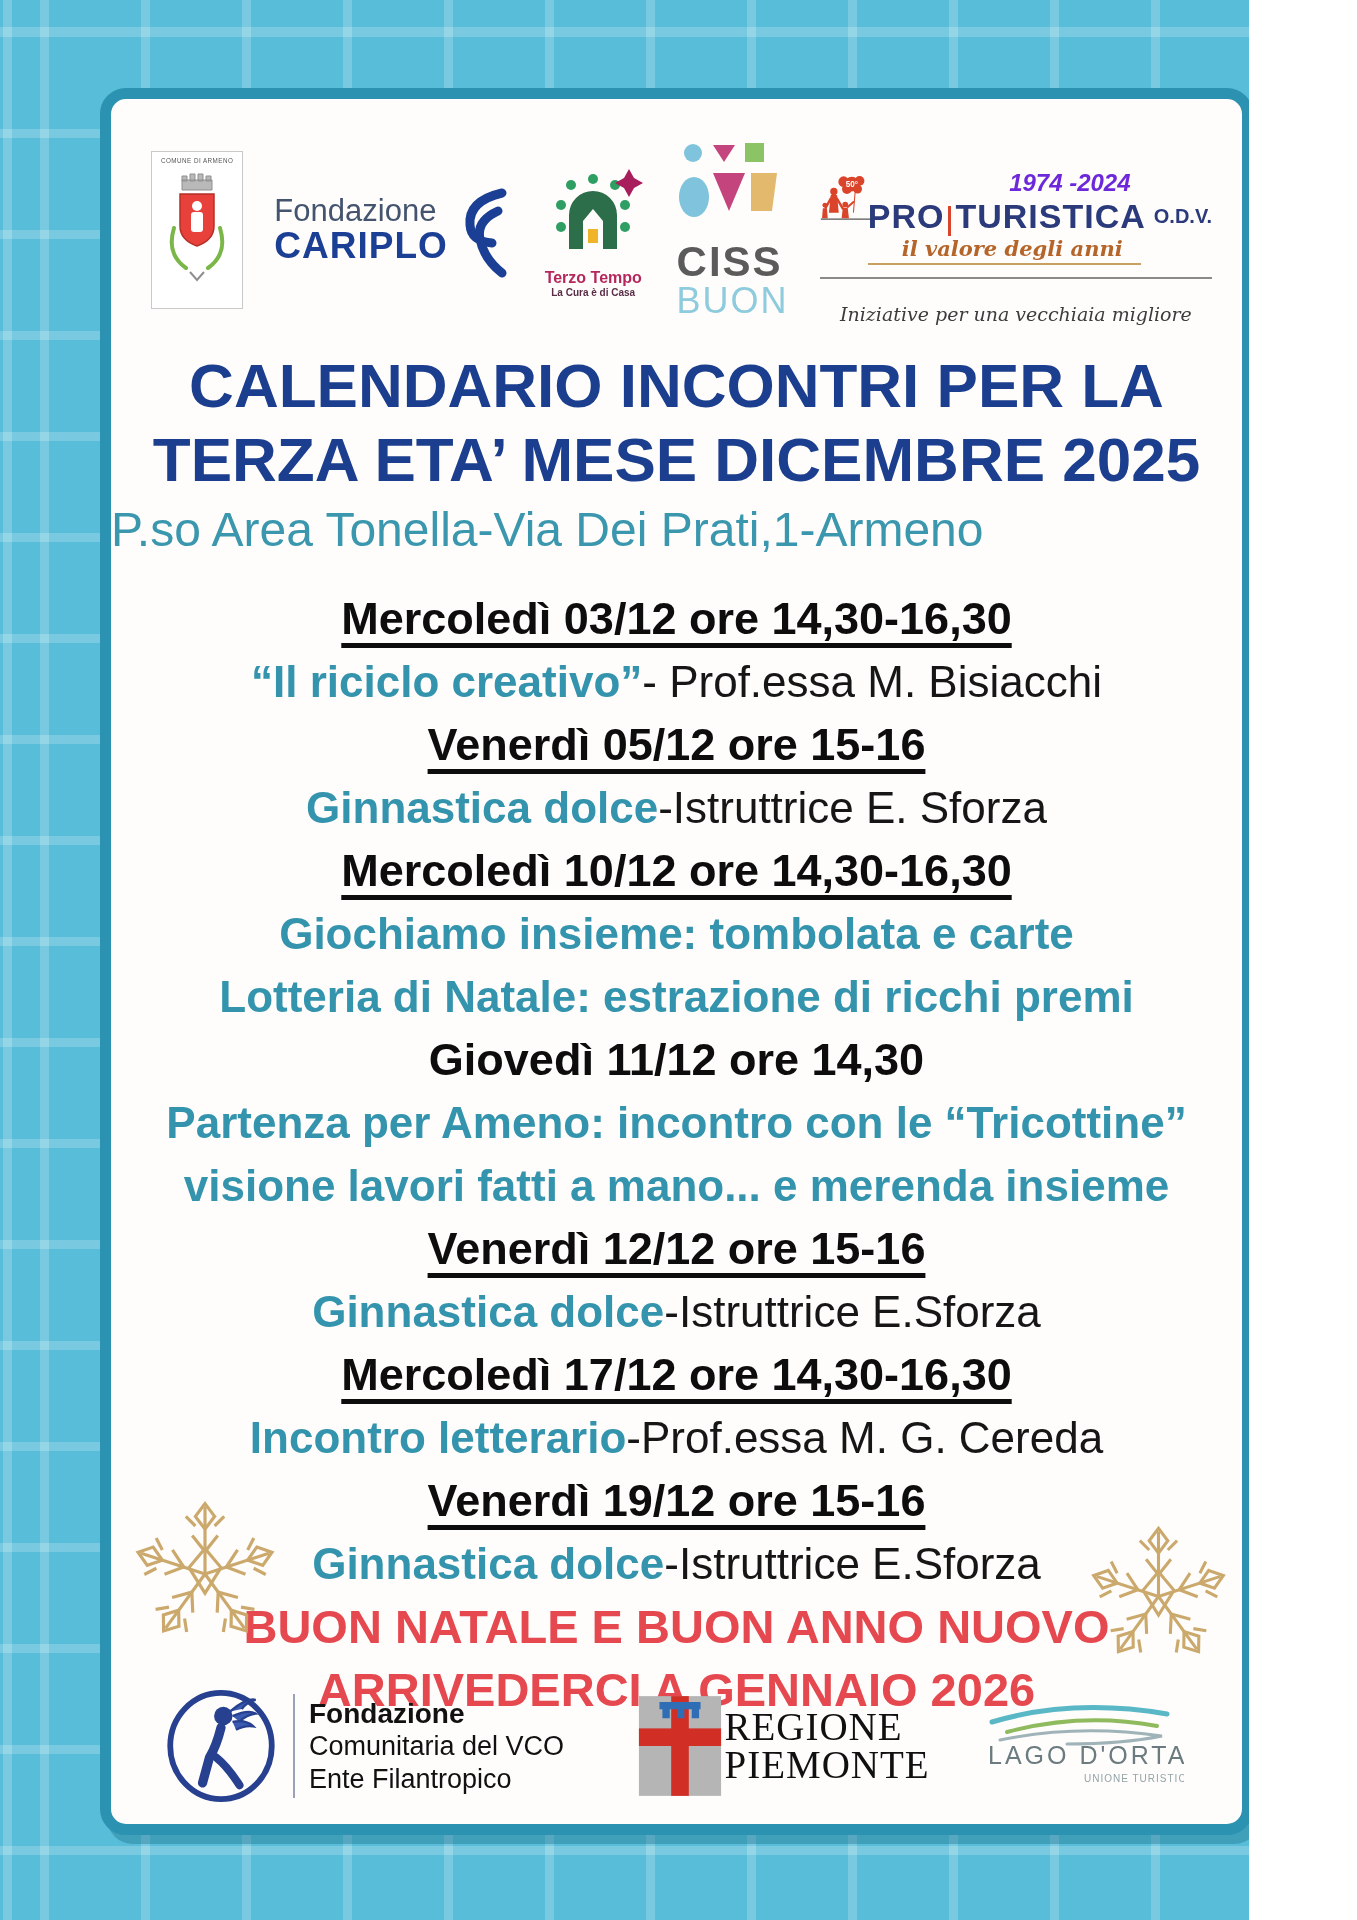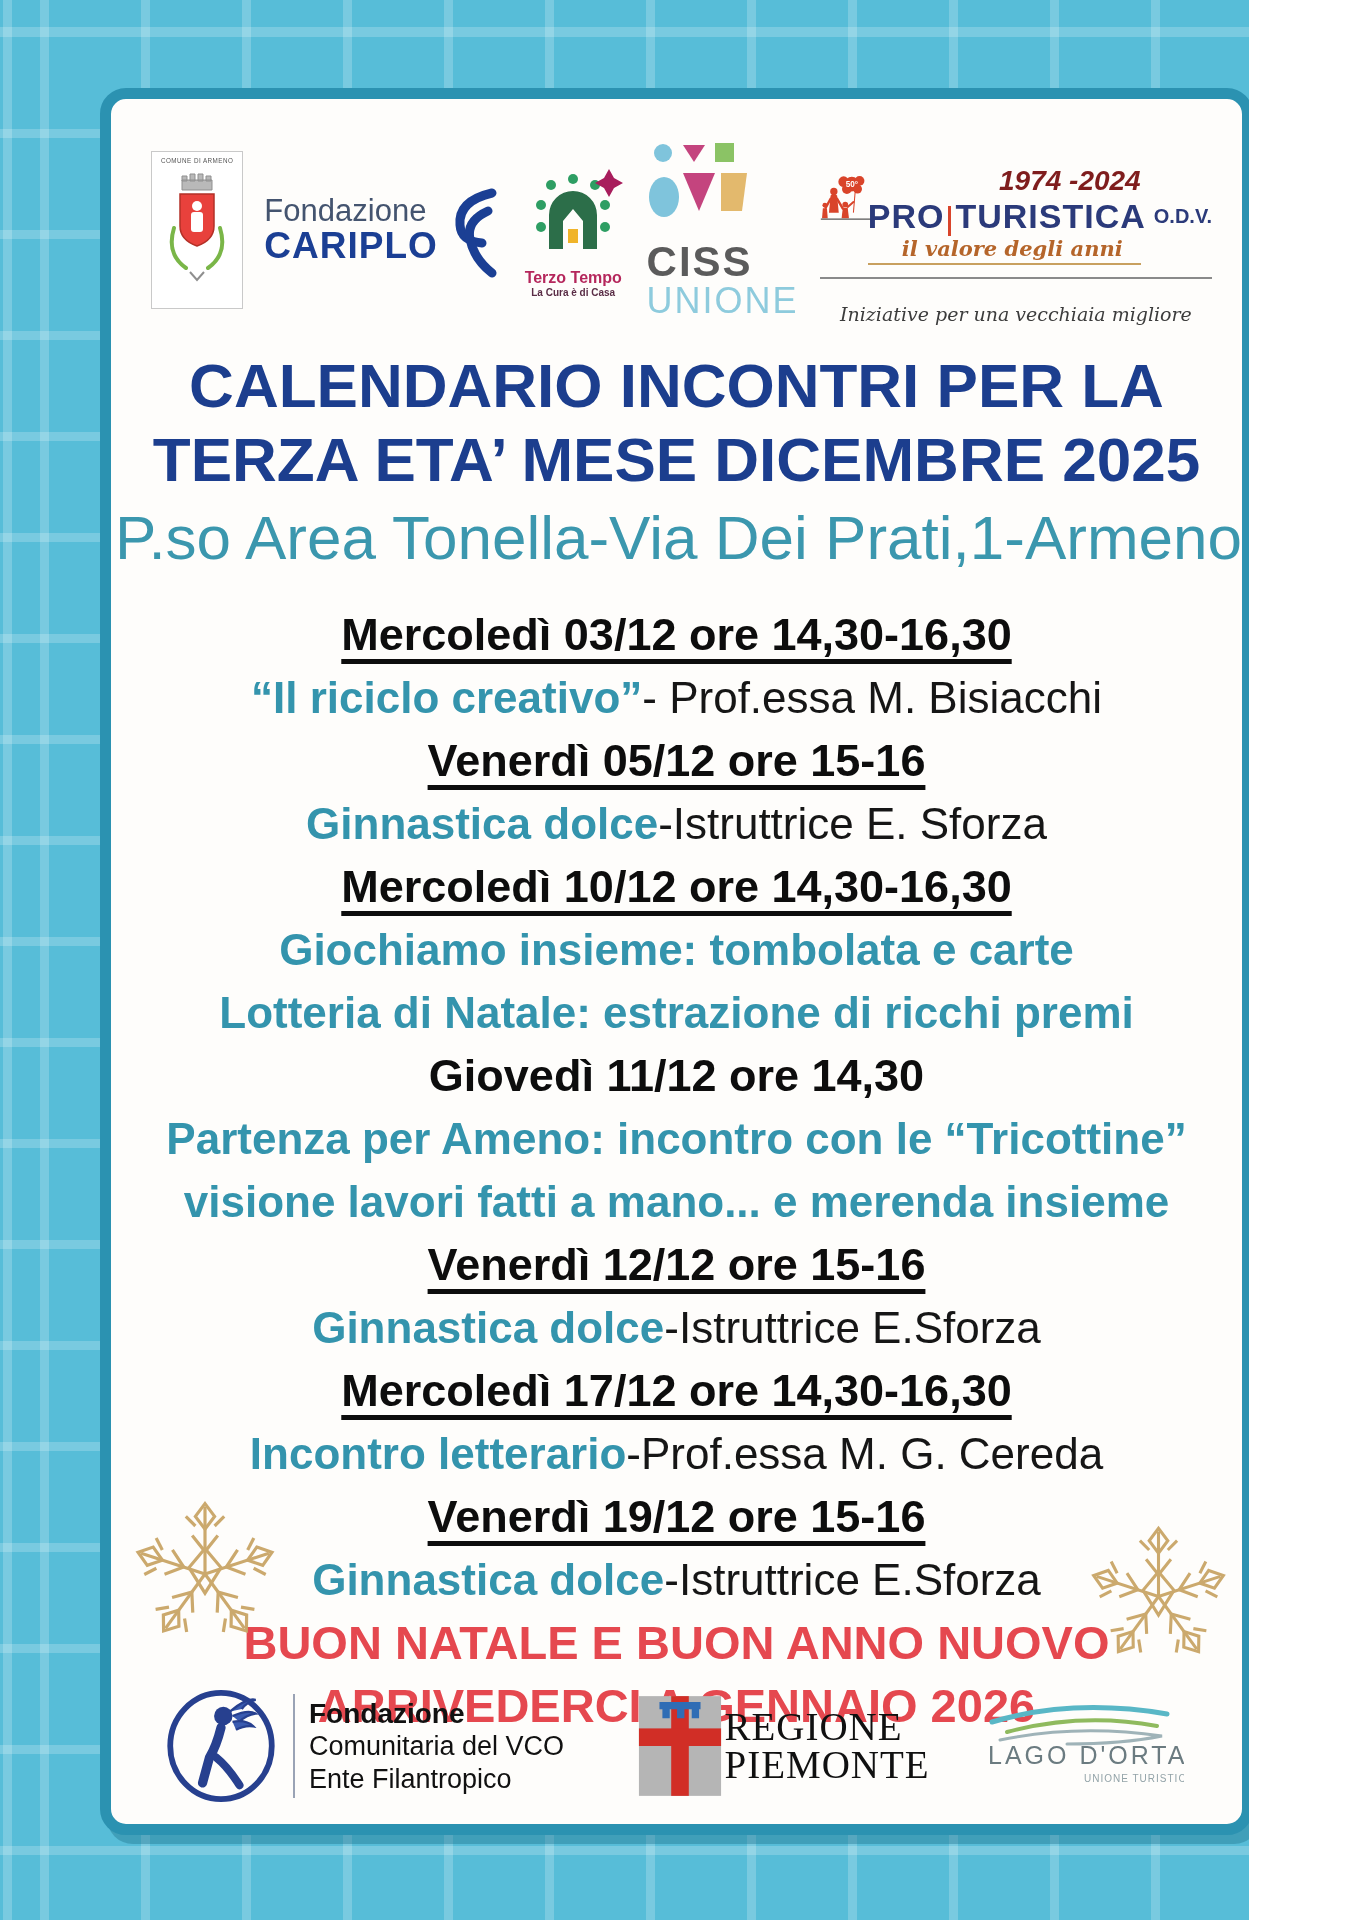--- a/index.html
+++ b/index.html
@@ -47,34 +47,34 @@
   .terzo-l1{font-size:16px;font-weight:700;color:#b5275c;margin-top:2px;}
   .terzo-l2{font-size:10px;color:#5a2d46;font-weight:700;}
   
   .ciss{display:flex;flex-direction:column;align-items:flex-start;line-height:1;}
   .ciss-l1{font-size:42px;font-weight:700;color:#5b5b5b;letter-spacing:2px;margin-top:4px;}
   .ciss-l2{font-size:36px;color:#8ecbdd;letter-spacing:2px;}
   
   .prose{display:flex;flex-direction:column;width:392px;}
   .prose-top{display:flex;align-items:flex-end;}
   .prose-text{display:flex;flex-direction:column;align-items:flex-start;margin-left:-6px;}
-  .prose-years{font-size:28px;font-weight:700;font-style:italic;color:#7f1d1d;align-self:center;margin-left:60px;}
+  .prose-years{font-size:24px;font-weight:700;font-style:italic;color:#6d28d9;align-self:center;margin-left:60px;}
   .prose-nameline{display:flex;align-items:center;}
   .prose-name{font-size:34px;font-weight:700;color:#2b3a7a;letter-spacing:1px;}
   .prose-bar{display:inline-block;width:3px;height:30px;background:#d9442a;margin:0 4px;transform:translateY(4px);}
   .prose-odv{font-size:20px;font-weight:700;color:#2b3a7a;margin-left:8px;}
   .prose-motto{font-family:"DejaVu Serif", serif;font-style:italic;font-weight:700;
     font-size:21px;color:#b5652a;border-bottom:2px solid #c8a05f;padding:0 18px 2px 34px;}
   .prose-hr{height:2px;background:#8a8a8a;margin-top:12px;width:100%;}
   .prose-tagline{font-family:"DejaVu Serif", serif;font-style:italic;font-size:19px;color:#3c3c3c;
     text-align:center;margin-top:24px;}
   
   .title{margin-top:16px;text-align:center;color:var(--navy);
     font-size:62px;font-weight:800;line-height:1.2;letter-spacing:0;}
-  .subtitle{margin-top:4px;text-align:right;color:#3b97ae;font-size:62px;font-weight:400;}
+  .subtitle{margin-top:4px;text-align:left;color:#3b97ae;font-size:48px;font-weight:400;}
   
   .events{margin-top:30px;}
   .line{height:63px;line-height:63px;text-align:center;font-size:44px;white-space:nowrap;}
   .line.date span{font-weight:700;color:#0d0d0d;font-size:45px;}
   .line.date.u span{text-decoration:underline;text-decoration-thickness:5px;text-underline-offset:9px;}
   .line .p-teal{color:var(--teal);font-weight:700;}
   .line .p-black{color:var(--ink);font-weight:400;}
   .line.red span{color:var(--red);font-weight:700;font-size:47px;}
   
   .footer-row{position:absolute;left:0;right:0;bottom:14px;height:128px;
@@ -145,21 +145,21 @@
       <div class="ciss">
         <svg width="108" height="96" viewBox="0 0 108 96">
           <circle cx="16" cy="12" r="9" fill="#7fc4dc"></circle>
           <path d="M36 4 h22 l-11 17 z" fill="#c4447e"></path>
           <rect x="68" y="2" width="19" height="19" fill="#8bc365"></rect>
           <ellipse cx="17" cy="56" rx="15" ry="20" fill="#7fc4dc"></ellipse>
           <path d="M36 32 h32 l-16 38 z" fill="#c4447e"></path>
           <path d="M74 32 h26 l-5 38 h-21 z" fill="#e3b96d"></path>
         </svg>
         <span class="ciss-l1">CISS</span>
-        <span class="ciss-l2">UNIONE</span>
+        <span class="ciss-l2">BUON</span>
       </div>
 
       <div class="prose">
         <div class="prose-top">
           <svg width="132" height="130" viewBox="0 0 132 130">
             <circle cx="78" cy="26" r="18" fill="#d9442a"></circle>
             <circle cx="58" cy="20" r="13" fill="#d9442a"></circle>
             <circle cx="97" cy="18" r="12" fill="#d9442a"></circle>
             <circle cx="66" cy="38" r="12" fill="#d9442a"></circle>
             <circle cx="92" cy="38" r="11" fill="#d9442a"></circle>

